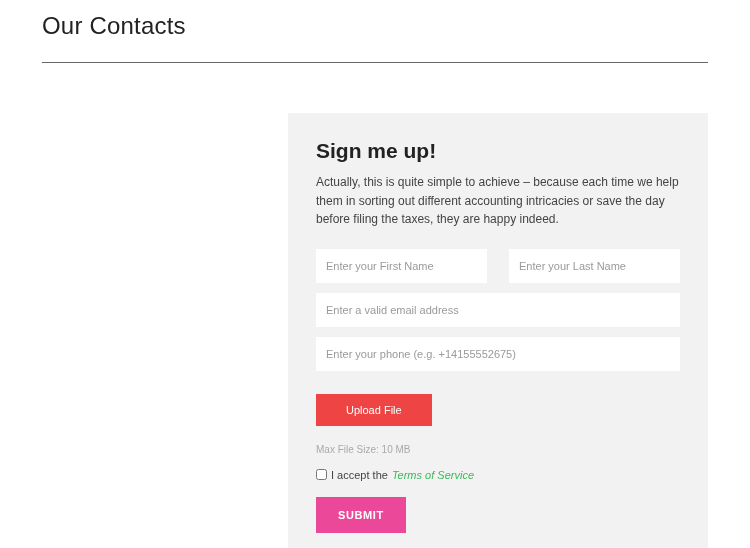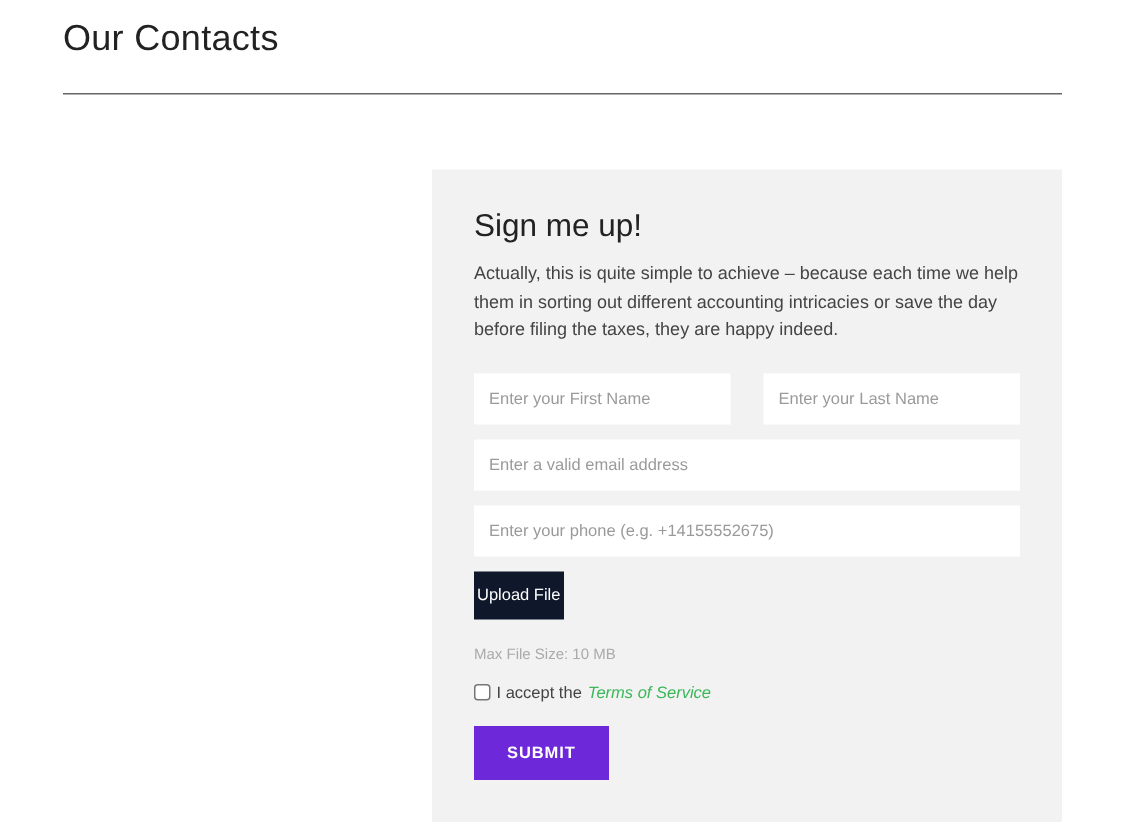--- a/index.html
+++ b/index.html
@@ -26,21 +26,21 @@
     display: flex;
     justify-content: flex-end;
   }
   .form-card {
     width: 420px;
     background: #f2f2f2;
     padding: 26px 28px 28px 28px;
   }
   .form-title {
     font-size: 21px;
-    font-weight: 400;
+    font-weight: 700;
     color: #222;
     margin-bottom: 10px;
   }
   .form-desc {
     font-size: 12px;
     line-height: 1.55;
     color: #444;
     margin-bottom: 20px;
   }
   .row {
@@ -57,28 +57,28 @@
     color: #333;
     background: #fff;
     border: none;
     margin-bottom: 10px;
     font-family: inherit;
   }
   .row .input { margin-bottom: 0; }
   .input::placeholder { color: #9a9a9a; }
   .upload-btn {
     display: inline-block;
-    background: #0f172a;
+    background: #ef4444;
     color: #fff;
     border: none;
-    padding: 10px 2px;
+    padding: 10px 30px;
     font-size: 11px;
     cursor: pointer;
     font-family: inherit;
-    margin-top: 0;
+    margin-top: 13px;
   }
   .hint {
     font-size: 10px;
     color: #aaa;
     margin-top: 18px;
     margin-bottom: 14px;
   }
   .accept-row {
     font-size: 11px;
     color: #444;
@@ -91,21 +91,21 @@
     width: 11px;
     height: 11px;
   }
   .tos-link {
     color: #3bb85a;
     text-decoration: none;
     cursor: pointer;
     font-style: italic;
   }
   .submit-btn {
-    background: #6d28d9;
+    background: #ec4899;
     color: #fff;
     border: none;
     padding: 12px 22px;
     font-size: 11px;
     font-weight: 600;
     letter-spacing: 0.6px;
     cursor: pointer;
     font-family: inherit;
   }
 </style>

